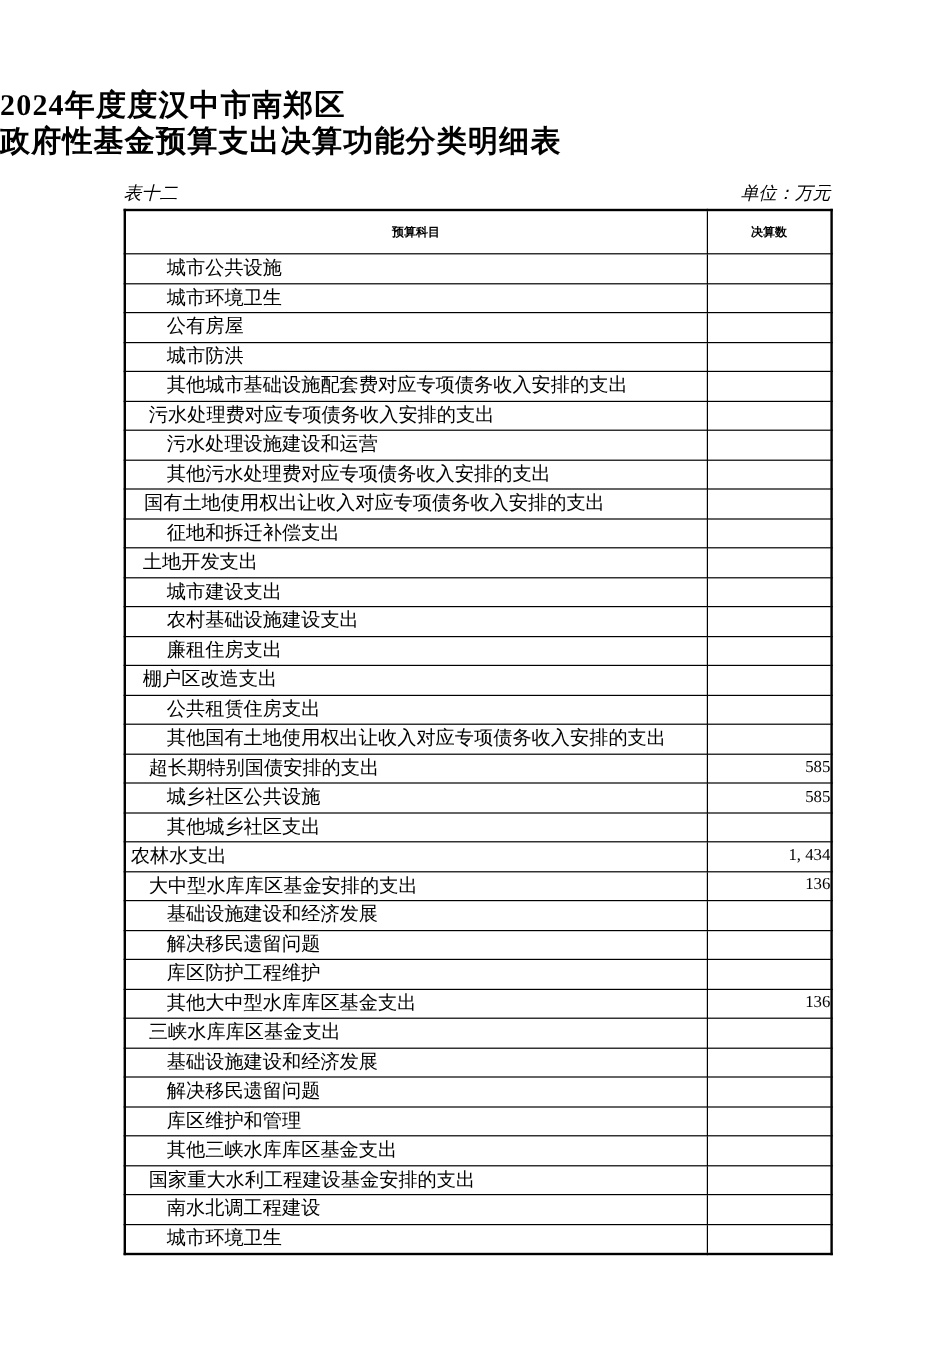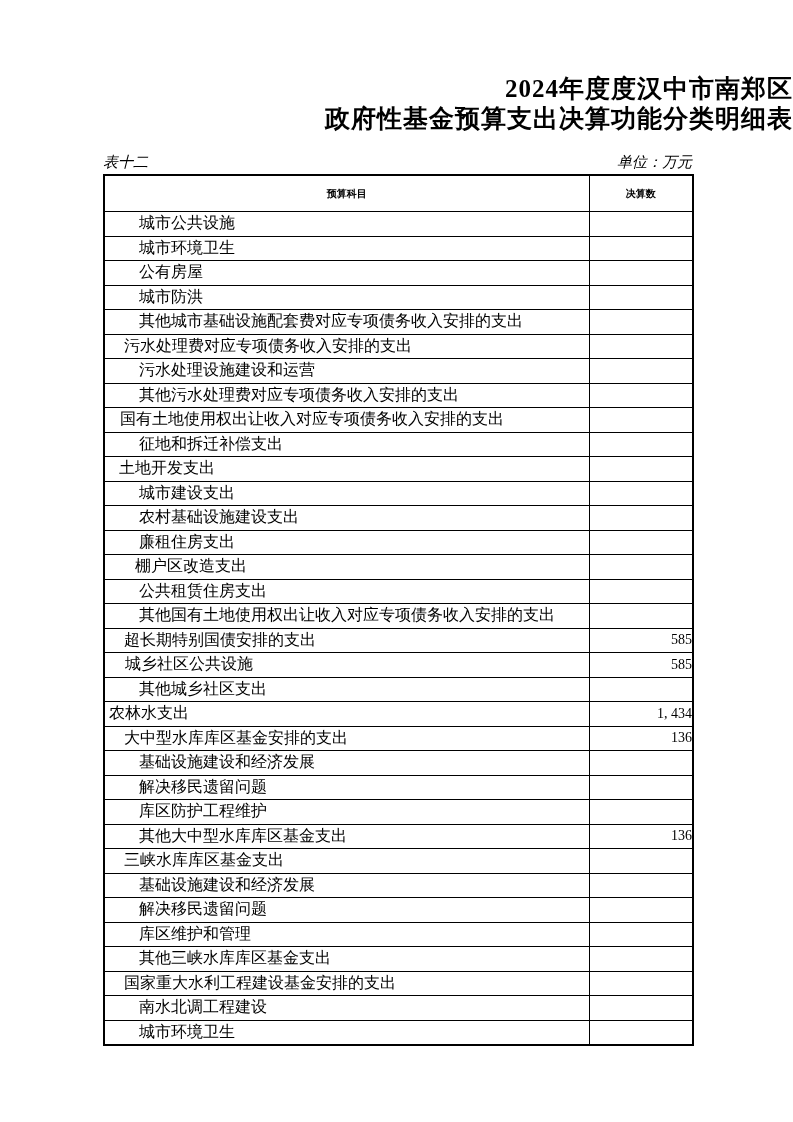--- a/index.html
+++ b/index.html
@@ -11,21 +11,21 @@
     position: relative;
     width: 793px;
     height: 1122px;
     background: #ffffff;
     color: #000000;
     font-family: "Liberation Serif", "DejaVu Serif", serif;
     overflow: hidden;
   }
   .title-block {
     padding-top: 74px;
-    text-align: right;
+    text-align: left;
   }
   .title-line {
     font-size: 25px;
     font-weight: bold;
     line-height: 30px;
     letter-spacing: 1px;
     white-space: nowrap;
   }
   .meta-row {
     width: 589px;
@@ -151,37 +151,37 @@
         </tr>
         <tr>
           <td class="cell-label" style="padding-left: 34px;">农村基础设施建设支出</td>
           <td class="cell-value"></td>
         </tr>
         <tr>
           <td class="cell-label" style="padding-left: 34px;">廉租住房支出</td>
           <td class="cell-value"></td>
         </tr>
         <tr>
-          <td class="cell-label" style="padding-left: 30px;">棚户区改造支出</td>
+          <td class="cell-label" style="padding-left: 14px;">棚户区改造支出</td>
           <td class="cell-value"></td>
         </tr>
         <tr>
           <td class="cell-label" style="padding-left: 34px;">公共租赁住房支出</td>
           <td class="cell-value"></td>
         </tr>
         <tr>
           <td class="cell-label" style="padding-left: 34px;">其他国有土地使用权出让收入对应专项债务收入安排的支出</td>
           <td class="cell-value"></td>
         </tr>
         <tr>
           <td class="cell-label" style="padding-left: 19px;">超长期特别国债安排的支出</td>
           <td class="cell-value">585</td>
         </tr>
         <tr>
-          <td class="cell-label" style="padding-left: 20px;">城乡社区公共设施</td>
+          <td class="cell-label" style="padding-left: 34px;">城乡社区公共设施</td>
           <td class="cell-value">585</td>
         </tr>
         <tr>
           <td class="cell-label" style="padding-left: 34px;">其他城乡社区支出</td>
           <td class="cell-value"></td>
         </tr>
         <tr>
           <td class="cell-label" style="padding-left: 4px;">农林水支出</td>
           <td class="cell-value">1, 434</td>
         </tr>

